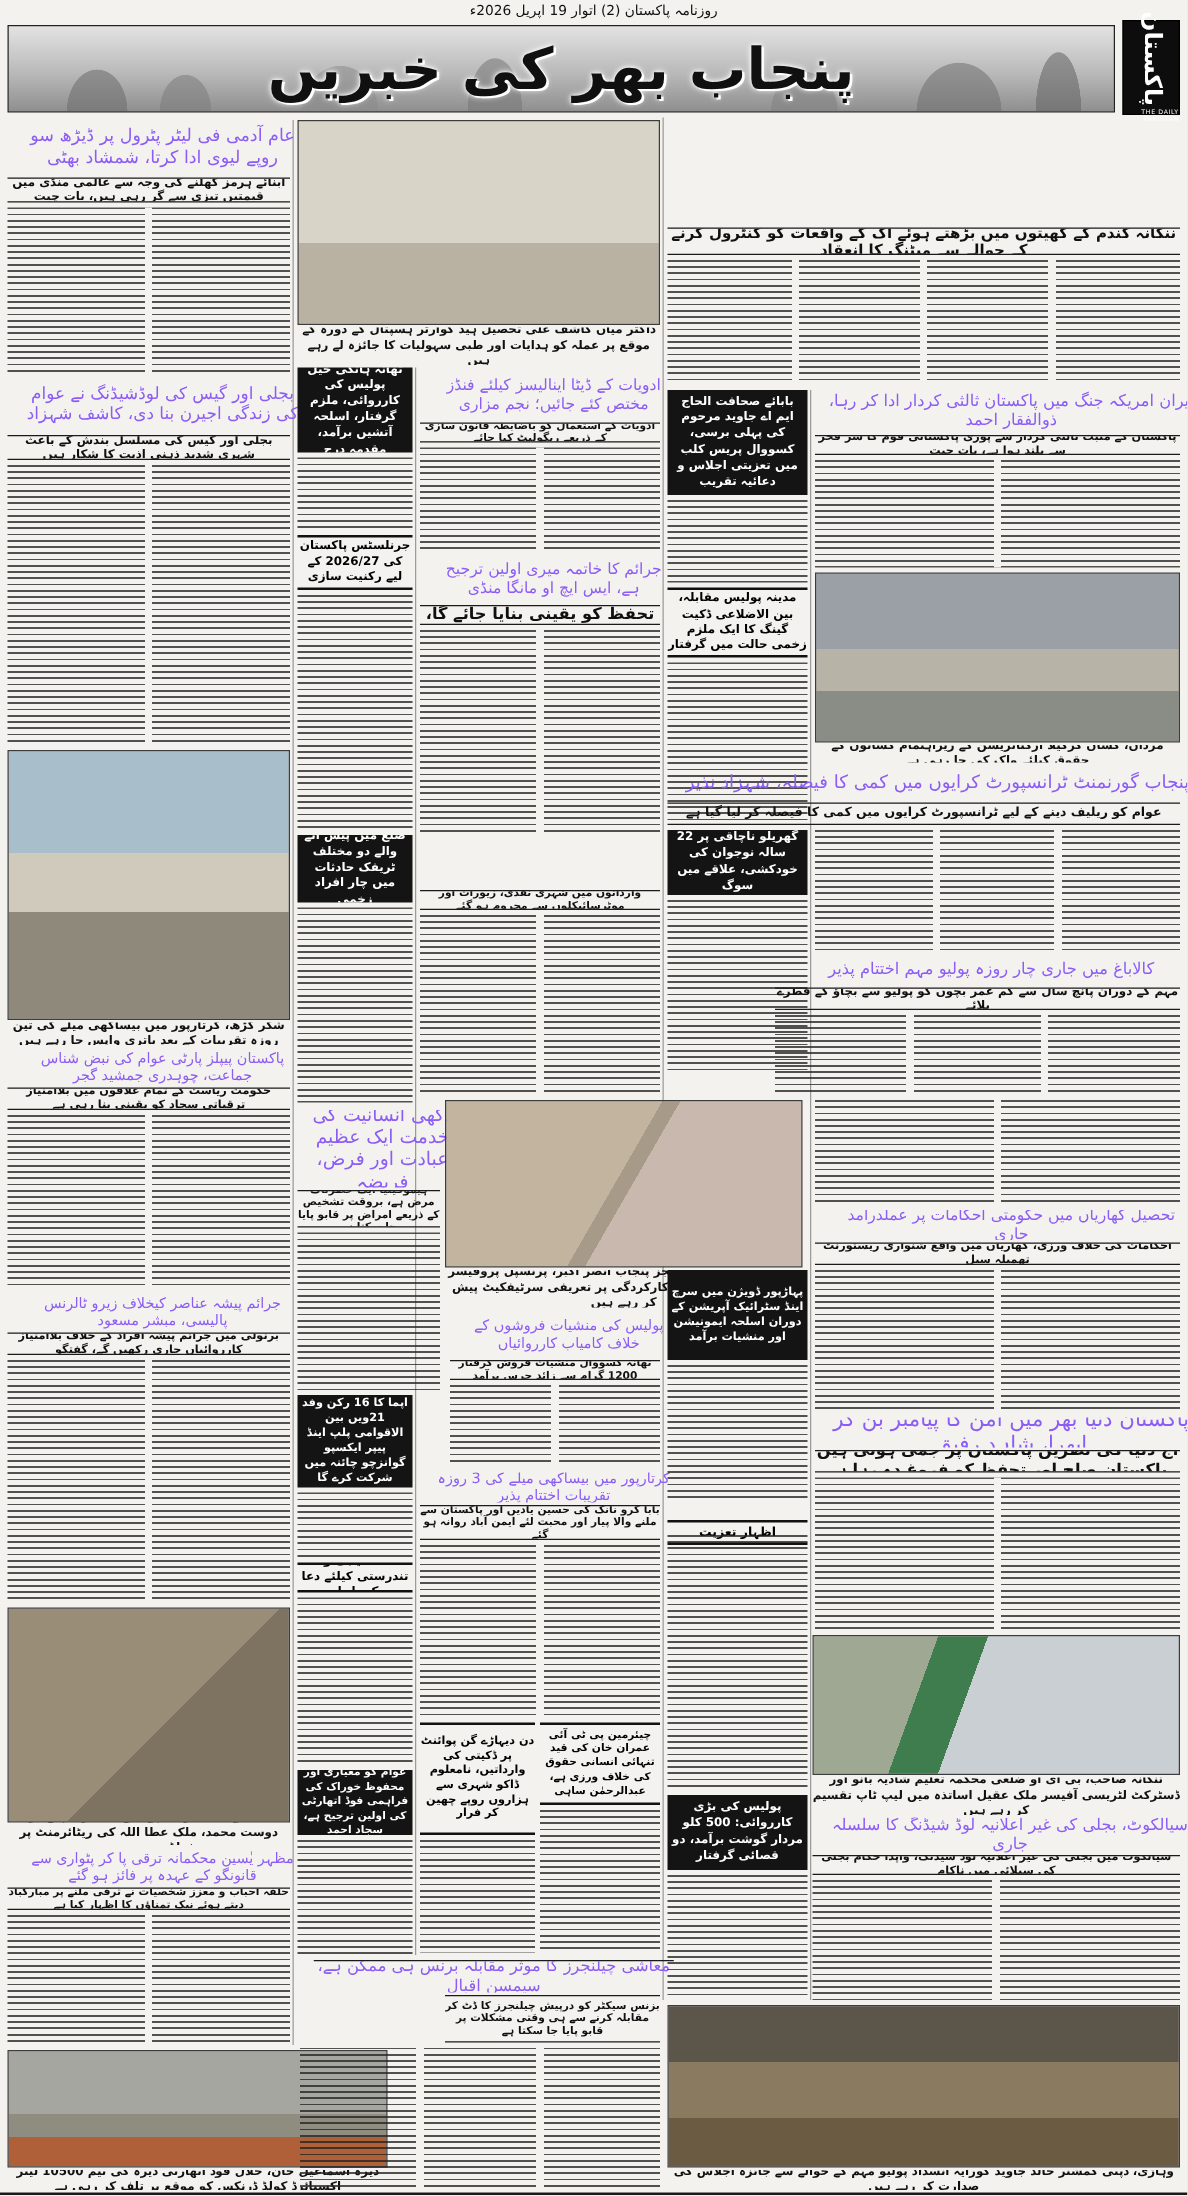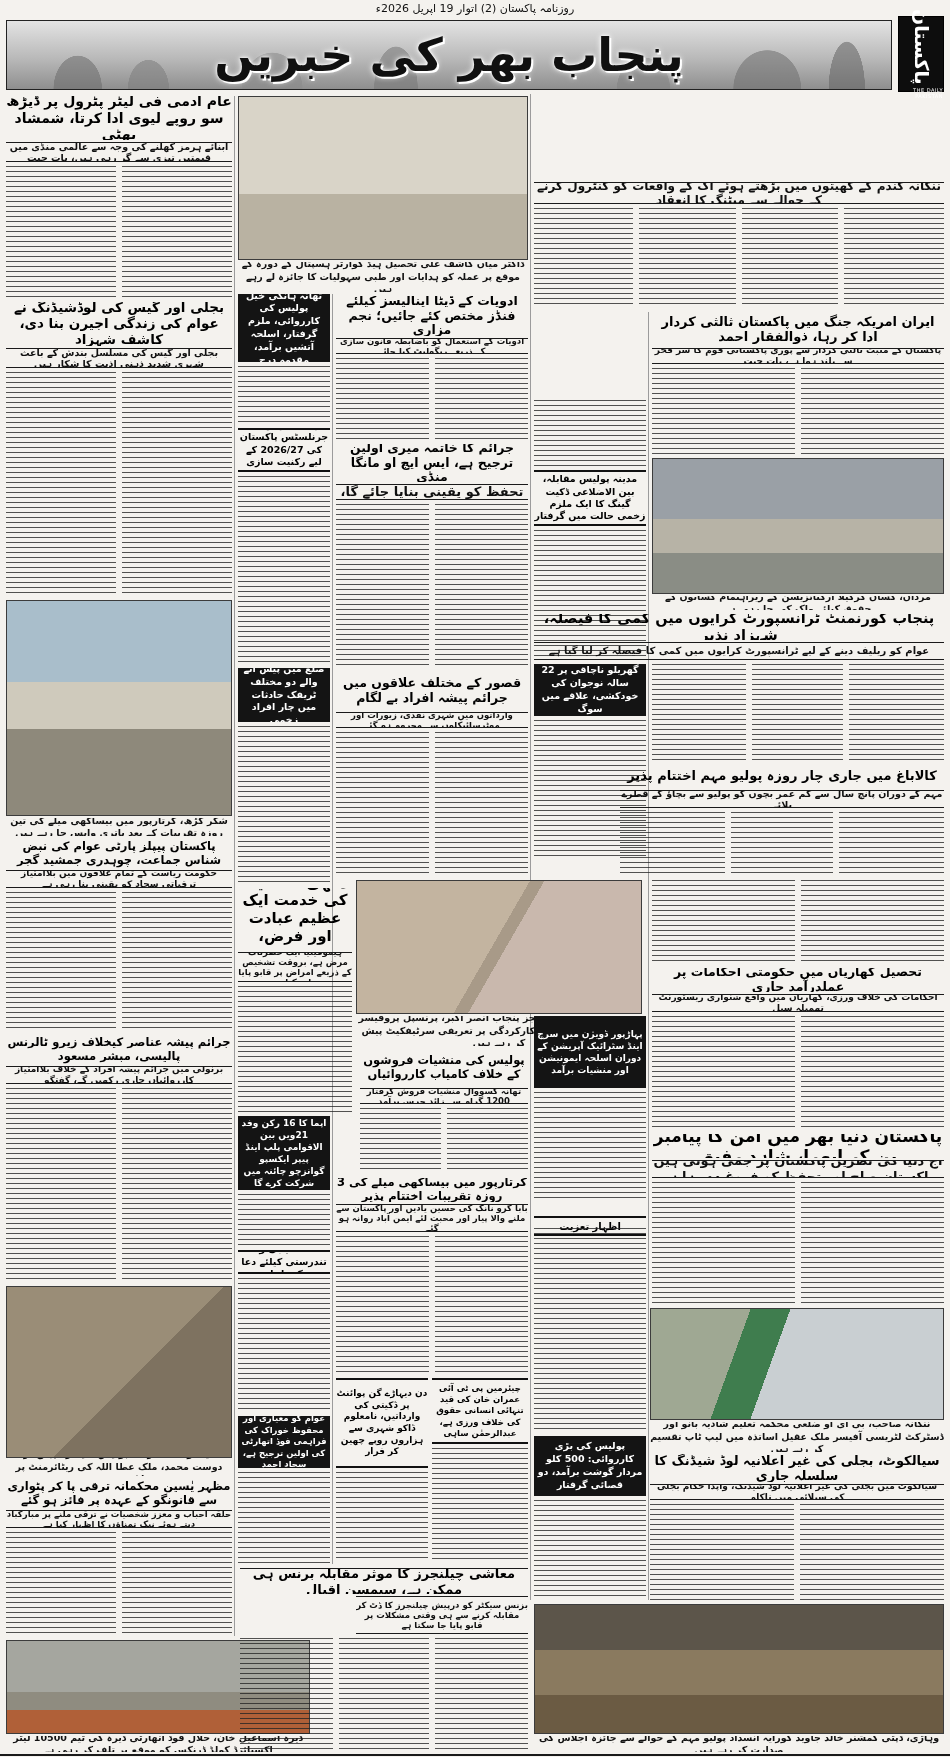--- a/index.html
+++ b/index.html
@@ -18,22 +18,22 @@
       radial-gradient(44px 52px at 72% 100%, #828282 60%, transparent 61%),
       radial-gradient(56px 64px at 86% 100%, #6f6f6f 60%, transparent 61%),
       radial-gradient(30px 78px at 95% 100%, #636363 60%, transparent 61%);
     opacity:.55;}
   .masthead .title{position:relative;font-size:46px;font-weight:bold;color:#101010;
     text-shadow:0 0 3px #fff,0 0 6px #fff,2px 2px 0 #fff;letter-spacing:1px;}
   .logo{background:#0d0d0d;color:#fff;display:flex;flex-direction:column;align-items:center;
     justify-content:center;border:1px solid #000;}
   .logo .u{font-size:19px;font-weight:bold;line-height:1.05;writing-mode:vertical-rl;}
   .logo .e{font-size:5px;letter-spacing:.5px;margin-top:3px;font-family:"DejaVu Sans",sans-serif;}
-  .hl{font-weight:bold;color:#000000;text-align:center;line-height:1.18;display:flex;
-      align-items:center;justify-content:center;overflow:hidden;}
+  .hl{font-weight:normal;color:#8b5cf6;text-align:center;line-height:1.18;display:flex;
+      align-items:center;justify-content:center;overflow:hidden;margin-left:11px;}
   .hl.rule{border-top:1.5px solid #1a1a1a;}
   .sub{font-weight:bold;color:#101010;text-align:center;display:flex;align-items:center;
       justify-content:center;border-top:1px solid #1a1a1a;border-bottom:1px solid #1a1a1a;
       overflow:hidden;line-height:1.2;}
   .box{background:#141414;color:#fff;font-weight:bold;text-align:center;display:flex;
       align-items:center;justify-content:center;padding:2px 3px;line-height:1.35;overflow:hidden;}
   .brd{border-top:2px solid #111;border-bottom:2px solid #111;font-weight:bold;text-align:center;
       display:flex;align-items:center;justify-content:center;overflow:hidden;line-height:1.3;}
   .sim{background-image:repeating-linear-gradient(to bottom,rgba(35,35,35,.78) 0 1.4px,transparent 1.4px 5px);}
   .sim.c2{background-image:
@@ -122,21 +122,20 @@
   <div class="blk cap" style="left:238px;top:262px;width:290px;height:30px;">ڈاکٹر میاں کاشف علی تحصیل ہیڈ کوارٹر ہسپتال کے دورہ کے موقع پر عملہ کو ہدایات اور طبی سہولیات کا جائزہ لے رہے ہیں</div>
 
   <div class="blk hl" style="left:336px;top:296px;width:192px;height:40px;font-size:12.5px;">ادویات کے ڈیٹا اینالیسز کیلئے فنڈز مختص کئے جائیں؛ نجم مزاری</div>
   <div class="blk sub" style="left:336px;top:338px;width:192px;height:16px;font-size:8.5px;">ادویات کے استعمال کو باضابطہ قانون سازی کے ذریعے ریگولیٹ کیا جائے</div>
   <div class="blk sim c2" style="left:336px;top:358px;width:192px;height:82px;"></div>
 
   <div class="blk hl" style="left:336px;top:444px;width:192px;height:38px;font-size:12.5px;">جرائم کا خاتمہ میری اولین ترجیح ہے، ایس ایچ او مانگا منڈی</div>
   <div class="blk sub" style="left:336px;top:484px;width:192px;height:16px;font-size:13px;">شہریوں کے جان و مال کے تحفظ کو یقینی بنایا جائے گا، محمد اسرار اقبال</div>
   <div class="blk sim c2" style="left:336px;top:504px;width:192px;height:164px;"></div>
 
-  <div class="blk hl" style="left:336px;top:672px;width:192px;height:38px;font-size:12.5px;">قصور کے مختلف علاقوں میں جرائم پیشہ افراد بے لگام</div>
   <div class="blk sub" style="left:336px;top:712px;width:192px;height:16px;font-size:8.5px;">وارداتوں میں شہری نقدی، زیورات اور موٹرسائیکلوں سے محروم ہو گئے</div>
   <div class="blk sim c2" style="left:336px;top:732px;width:192px;height:144px;"></div>
 
   <div class="blk photo" style="left:356px;top:880px;width:286px;height:134px;background:linear-gradient(120deg,#c3b4a0 0 48%,#a89a88 48% 52%,#c9b8ad 52%);"></div>
   <div class="blk cap" style="left:356px;top:1016px;width:286px;height:30px;">مرید کے ڈی پی آئی کالجز پنجاب انصر اکبر، پرنسپل پروفیسر فرح عباس کو شاندار کارکردگی پر تعریفی سرٹیفکیٹ پیش کر رہے ہیں</div>
 
   <div class="blk hl" style="left:360px;top:1050px;width:168px;height:36px;font-size:11.5px;">پولیس کی منشیات فروشوں کے خلاف کامیاب کارروائیاں</div>
   <div class="blk sub" style="left:360px;top:1088px;width:168px;height:16px;font-size:8.5px;">تھانہ کسووال منشیات فروش گرفتار 1200 گرام سے زائد چرس برآمد</div>
   <div class="blk sim c2" style="left:360px;top:1108px;width:168px;height:64px;"></div>
 
@@ -149,20 +148,21 @@
   <div class="blk brd" style="left:432px;top:1378px;width:96px;height:66px;font-size:8.5px;">چیئرمین پی ٹی آئی عمران خان کی قید تنہائی انسانی حقوق کی خلاف ورزی ہے، عبدالرحمٰن ساہی</div>
   <div class="blk sim" style="left:432px;top:1448px;width:96px;height:114px;"></div>
 
   <div class="blk hl rule" style="left:240px;top:1568px;width:288px;height:26px;font-size:13px;">معاشی چیلنجرز کا موثر مقابلہ برنس ہی ممکن ہے، سیمسن اقبال</div>
   <div class="blk sub" style="left:356px;top:1596px;width:172px;height:38px;font-size:8.5px;">بزنس سیکٹر کو درپیش چیلنجرز کا ڈٹ کر مقابلہ کرنے سے ہی وقتی مشکلات پر قابو پایا جا سکتا ہے</div>
   <div class="blk sim c3" style="left:240px;top:1638px;width:288px;height:112px;"></div>
 
   <div class="blk sub" style="left:534px;top:182px;width:410px;height:22px;font-size:12px;">ننکانہ گندم کے کھیتوں میں بڑھتے ہوئے آگ کے واقعات کو کنٹرول کرنے کے حوالے سے میٹنگ کا انعقاد</div>
   <div class="blk sim c4" style="left:534px;top:208px;width:410px;height:100px;"></div>
 
+  <div class="blk box" style="left:534px;top:312px;width:112px;height:84px;font-size:9.5px;">بابائے صحافت الحاج ایم اے جاوید مرحوم کی پہلی برسی، کسووال پریس کلب میں تعزیتی اجلاس و دعائیہ تقریب</div>
   <div class="blk sim" style="left:534px;top:400px;width:112px;height:66px;"></div>
 
   <div class="blk hl" style="left:652px;top:312px;width:292px;height:34px;font-size:13px;">ایران امریکہ جنگ میں پاکستان ثالثی کردار ادا کر رہا، ذوالفقار احمد</div>
   <div class="blk sub" style="left:652px;top:348px;width:292px;height:16px;font-size:9px;">پاکستان کے مثبت ثالثی کردار سے پوری پاکستانی قوم کا سر فخر سے بلند ہوا ہے، بات چیت</div>
   <div class="blk sim c2" style="left:652px;top:368px;width:292px;height:86px;"></div>
 
   <div class="blk brd" style="left:534px;top:470px;width:112px;height:56px;font-size:9.5px;">مدینہ پولیس مقابلہ، بین الاضلاعی ڈکیت گینگ کا ایک ملزم زخمی حالت میں گرفتار</div>
   <div class="blk sim" style="left:534px;top:530px;width:112px;height:128px;"></div>
 
   <div class="blk photo" style="left:652px;top:458px;width:292px;height:136px;background:linear-gradient(to bottom,#9aa0a6 0 45%,#b7b3a6 45% 70%,#8a8d85 70%);"></div>

